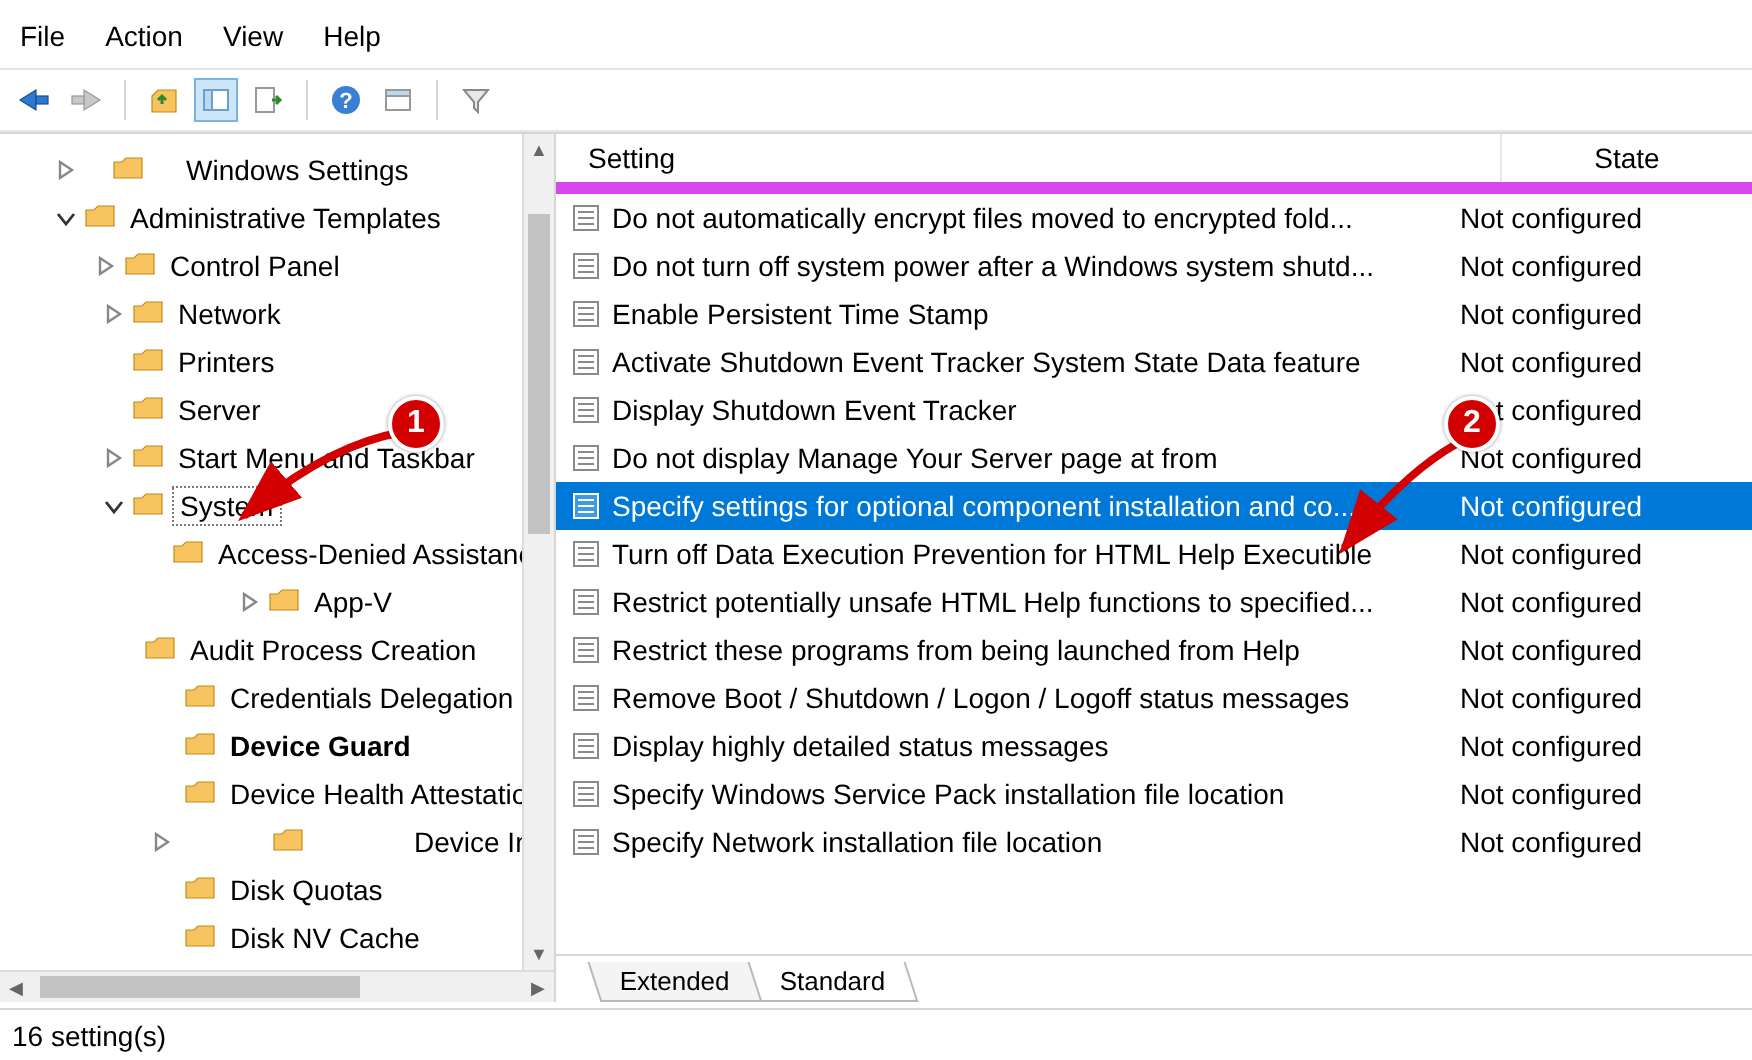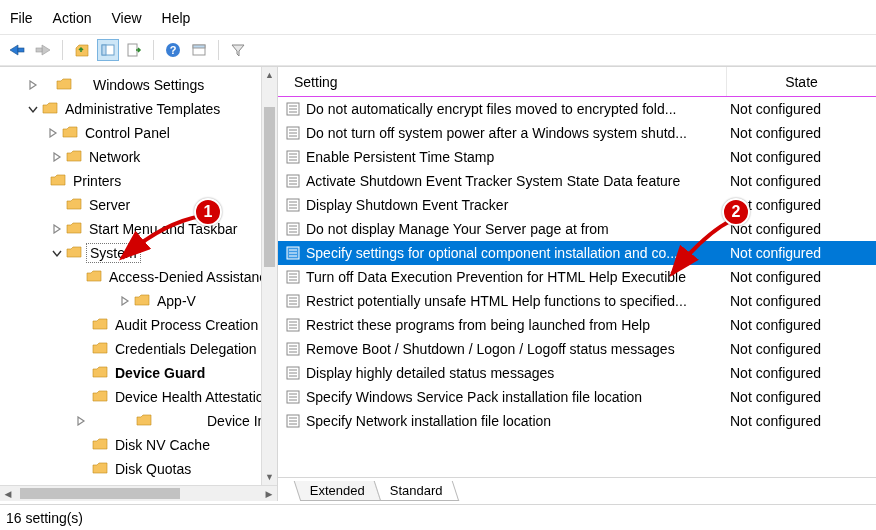--- a/index.html
+++ b/index.html
@@ -26,23 +26,23 @@
 .tree-item { display:flex; align-items:center; height:24px; white-space:nowrap; }
 .tree-item .toggle { width:14px; display:inline-flex; justify-content:center; }
 .tree-item .label { padding:1px 3px; }
 .tree-item.selected .label { border:1px dotted #777; }
 
 .folder-icon { fill:#f6c35e; stroke:#c58b1a; stroke-width:0.6; }
 .caret { display:inline-block; }
 .caret svg { display:block; }
 
 .list-pane { flex:1; display:flex; flex-direction:column; position:relative; }
-.list-header { display:flex; border-bottom:1px solid #d946ef; height:30px; align-items:center; }
+.list-header { display:flex; border-bottom:6px solid #d946ef; height:30px; align-items:center; }
 .col-setting { flex:1; padding-left:16px; }
-.col-state { width:150px; text-align:center; border-left:1px solid #e8e8e8; height:100%; display:flex; align-items:center; justify-content:center; }
+.col-state { width:126px; text-align:center; border-left:1px solid #e8e8e8; height:100%; display:flex; align-items:center; justify-content:center; }
 
 .list-body { flex:1; overflow:hidden; }
 .list-row { display:flex; align-items:center; height:24px; padding-left:6px; }
 .list-row .ricon { width:18px; display:flex; align-items:center; justify-content:center; margin-right:4px; }
 .list-row .rtext { flex:1; white-space:nowrap; overflow:hidden; text-overflow:ellipsis; padding-right:8px; }
 .list-row .rstate { width:150px; padding-left:4px; }
 .list-row.selected { background:#0078d7; color:#fff; }
 
 .policy-icon rect{ fill:#fff; stroke:#8a8a8a; stroke-width:1; }
 .policy-icon .lines line{ stroke:#8a8a8a; stroke-width:1; }
@@ -166,21 +166,21 @@
           <span class="toggle caret">
             <svg width="10" height="10">
               <path d="M2 1 L8 5 L2 9 Z" fill="none" stroke="#888" stroke-width="1.2"></path>
             </svg>
           </span>
           <span style="margin: 0px 4px 0px 2px;"><svg width="16" height="14">
               <path d="M1 4 L5 4 L7 2 L15 2 L15 12 L1 12 Z" class="folder-icon"></path>
             </svg></span>
           <span class="label">Network</span>
         </div>
-        <div class="tree-item" style="padding-left: 34px;">
+        <div class="tree-item" style="padding-left: 50px;">
           <span class="toggle caret"></span>
           <span style="margin: 0px 4px 0px 2px;"><svg width="16" height="14">
               <path d="M1 4 L5 4 L7 2 L15 2 L15 12 L1 12 Z" class="folder-icon"></path>
             </svg></span>
           <span class="label">Printers</span>
         </div>
         <div class="tree-item" style="padding-left: 50px;">
           <span class="toggle caret"></span>
           <span style="margin: 0px 4px 0px 2px;"><svg width="16" height="14">
               <path d="M1 4 L5 4 L7 2 L15 2 L15 12 L1 12 Z" class="folder-icon"></path>
@@ -220,72 +220,72 @@
           <span class="toggle caret">
             <svg width="10" height="10">
               <path d="M2 1 L8 5 L2 9 Z" fill="none" stroke="#888" stroke-width="1.2"></path>
             </svg>
           </span>
           <span style="margin: 0px 4px 0px 2px;"><svg width="16" height="14">
               <path d="M1 4 L5 4 L7 2 L15 2 L15 12 L1 12 Z" class="folder-icon"></path>
             </svg></span>
           <span class="label">App-V</span>
         </div>
+        <div class="tree-item" style="padding-left: 56px;">
+          <span class="toggle caret"></span>
+          <span style="margin: 0px 4px 0px 2px;"><svg width="16" height="14">
+              <path d="M1 4 L5 4 L7 2 L15 2 L15 12 L1 12 Z" class="folder-icon"></path>
+            </svg></span>
+          <span class="label">Audit Process Creation</span>
+        </div>
         <div class="tree-item" style="padding-left: 76px;">
           <span class="toggle caret"></span>
           <span style="margin: 0px 4px 0px 2px;"><svg width="16" height="14">
               <path d="M1 4 L5 4 L7 2 L15 2 L15 12 L1 12 Z" class="folder-icon"></path>
             </svg></span>
-          <span class="label">Audit Process Creation</span>
+          <span class="label">Credentials Delegation</span>
+        </div>
+        <div class="tree-item" style="padding-left: 76px; font-weight: bold;">
+          <span class="toggle caret"></span>
+          <span style="margin: 0px 4px 0px 2px;"><svg width="16" height="14">
+              <path d="M1 4 L5 4 L7 2 L15 2 L15 12 L1 12 Z" class="folder-icon"></path>
+            </svg></span>
+          <span class="label">Device Guard</span>
         </div>
         <div class="tree-item" style="padding-left: 76px;">
           <span class="toggle caret"></span>
           <span style="margin: 0px 4px 0px 2px;"><svg width="16" height="14">
               <path d="M1 4 L5 4 L7 2 L15 2 L15 12 L1 12 Z" class="folder-icon"></path>
             </svg></span>
-          <span class="label">Credentials Delegation</span>
-        </div>
-        <div class="tree-item" style="padding-left: 76px; font-weight: bold;">
-          <span class="toggle caret"></span>
-          <span style="margin: 0px 4px 0px 2px;"><svg width="16" height="14">
-              <path d="M1 4 L5 4 L7 2 L15 2 L15 12 L1 12 Z" class="folder-icon"></path>
-            </svg></span>
-          <span class="label">Device Guard</span>
+          <span class="label">Device Health Attestation</span>
+        </div>
+        <div class="tree-item" style="padding-left: 76px; gap: 48px;">
+          <span class="toggle caret">
+            <svg width="10" height="10">
+              <path d="M2 1 L8 5 L2 9 Z" fill="none" stroke="#888" stroke-width="1.2"></path>
+            </svg>
+          </span>
+          <span style="margin: 0px 4px 0px 2px;"><svg width="16" height="14">
+              <path d="M1 4 L5 4 L7 2 L15 2 L15 12 L1 12 Z" class="folder-icon"></path>
+            </svg></span>
+          <span class="label">Device Installation</span>
         </div>
         <div class="tree-item" style="padding-left: 76px;">
           <span class="toggle caret"></span>
           <span style="margin: 0px 4px 0px 2px;"><svg width="16" height="14">
               <path d="M1 4 L5 4 L7 2 L15 2 L15 12 L1 12 Z" class="folder-icon"></path>
             </svg></span>
-          <span class="label">Device Health Attestation</span>
-        </div>
-        <div class="tree-item" style="padding-left: 76px; gap: 48px;">
-          <span class="toggle caret">
-            <svg width="10" height="10">
-              <path d="M2 1 L8 5 L2 9 Z" fill="none" stroke="#888" stroke-width="1.2"></path>
-            </svg>
-          </span>
-          <span style="margin: 0px 4px 0px 2px;"><svg width="16" height="14">
-              <path d="M1 4 L5 4 L7 2 L15 2 L15 12 L1 12 Z" class="folder-icon"></path>
-            </svg></span>
-          <span class="label">Device Installation</span>
+          <span class="label">Disk Quotas</span>
         </div>
         <div class="tree-item" style="padding-left: 76px;">
           <span class="toggle caret"></span>
           <span style="margin: 0px 4px 0px 2px;"><svg width="16" height="14">
               <path d="M1 4 L5 4 L7 2 L15 2 L15 12 L1 12 Z" class="folder-icon"></path>
             </svg></span>
           <span class="label">Disk NV Cache</span>
-        </div>
-        <div class="tree-item" style="padding-left: 76px;">
-          <span class="toggle caret"></span>
-          <span style="margin: 0px 4px 0px 2px;"><svg width="16" height="14">
-              <path d="M1 4 L5 4 L7 2 L15 2 L15 12 L1 12 Z" class="folder-icon"></path>
-            </svg></span>
-          <span class="label">Disk Quotas</span>
         </div>
       </div>
     <div class="tree-scroll-v">
       <div class="arrow up">▲</div>
       <div class="thumb"></div>
       <div class="arrow down">▼</div>
     </div>
     <div class="tree-scroll-h">
       <div class="arrow left">◀</div>
       <div class="thumb"></div>

